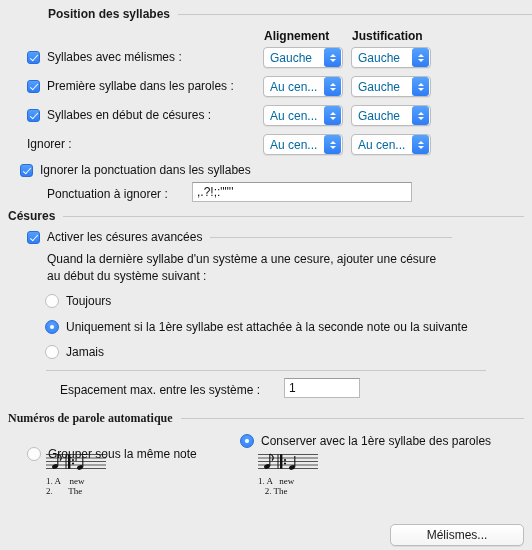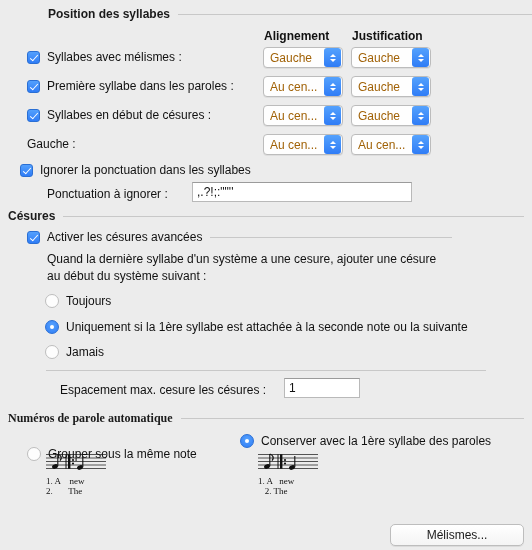--- a/index.html
+++ b/index.html
@@ -119,21 +119,21 @@
     display: flex;
     align-items: center;
     box-shadow: 0 1px 0 rgba(0,0,0,0.06);
     position: relative;
     overflow: hidden;
   }
   .popup .pv {
     flex: 1;
     padding-left: 6px;
     font-size: 12px;
-    color: #a16207;
+    color: #0369a1;
     white-space: nowrap;
     overflow: hidden;
   }
   .popup .arrowbox {
     width: 17px;
     height: 19px;
     margin-right: 1px;
     border-radius: 3px;
     background: linear-gradient(#55a2fd, #2f7cf6);
     display: flex;
@@ -256,21 +256,21 @@
     </span>
 </div>
 <div class="abs popup" style="left:351px; top:105px;">
   <span class="pv">Gauche</span>
   <span class="arrowbox">
       <i class="up"></i>
       <i class="dn"></i>
     </span>
 </div>
 
-<div class="abs" style="left:27px; top:137px;">Gauche :</div>
+<div class="abs" style="left:27px; top:137px;">Ignorer :</div>
 <div class="abs popup" style="left:263px; top:134px;">
   <span class="pv">Au cen...</span>
   <span class="arrowbox">
       <i class="up"></i>
       <i class="dn"></i>
     </span>
 </div>
 <div class="abs popup" style="left:351px; top:134px;">
   <span class="pv">Au cen...</span>
   <span class="arrowbox">
@@ -308,21 +308,21 @@
   <span class="rb on"></span>
   <span class="lbl">Uniquement si la 1ère syllabe est attachée à la seconde note ou la suivante</span>
 </div>
 <div class="abs ckrow" style="left:45px; top:345px;">
   <span class="rb"></span>
   <span class="lbl">Jamais</span>
 </div>
 
 <div class="abs hr" style="left:46px; top:370px; width:440px;"></div>
 
-<div class="abs" style="left:60px; top:383px;">Espacement max. cesure les césures :</div>
+<div class="abs" style="left:60px; top:383px;">Espacement max. entre les système :</div>
 <div class="abs tf" style="left:284px; top:378px; width:76px;">1</div>
 
 <div class="abs section-head" style="left:8px; top:411px; width:516px;font-family:Liberation Serif, serif;">
   <span>Numéros de parole automatique</span>
   <span class="rule"></span>
 </div>
 
 <div class="abs ckrow" style="left:27px; top:434px;margin-top:13px;">
   <span class="rb"></span>
   <span class="lbl">Grouper sous la même note</span>

